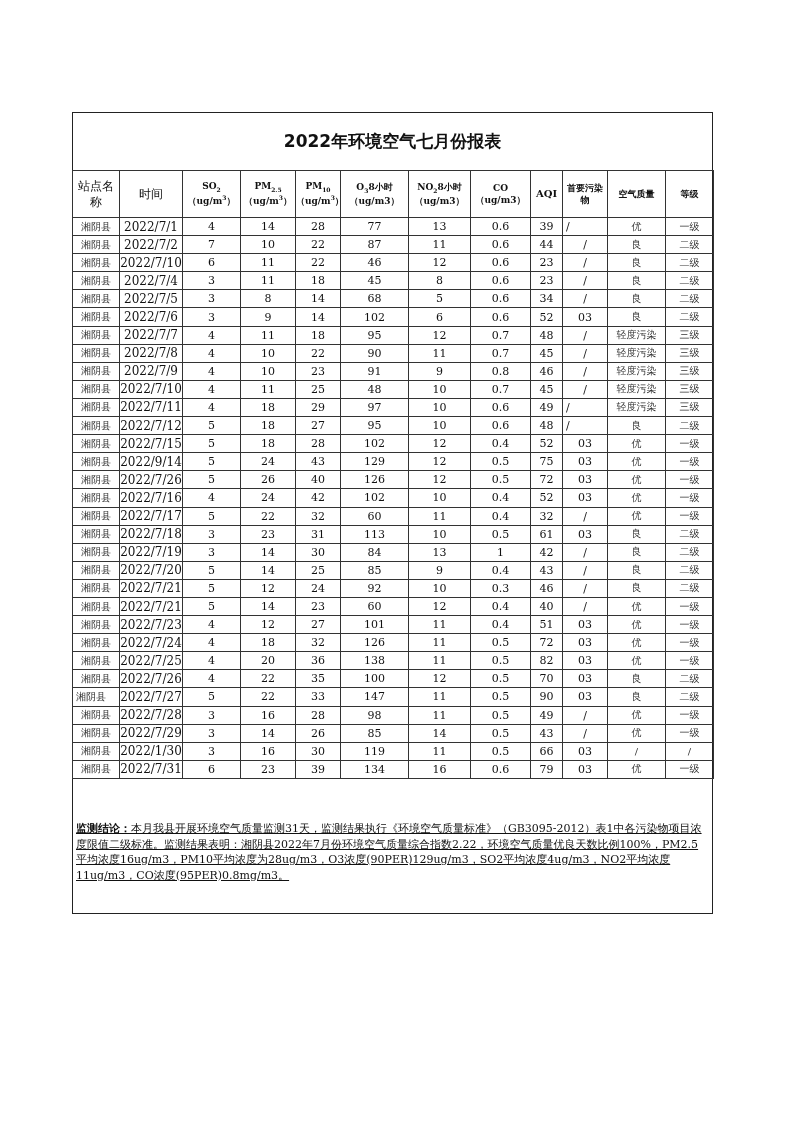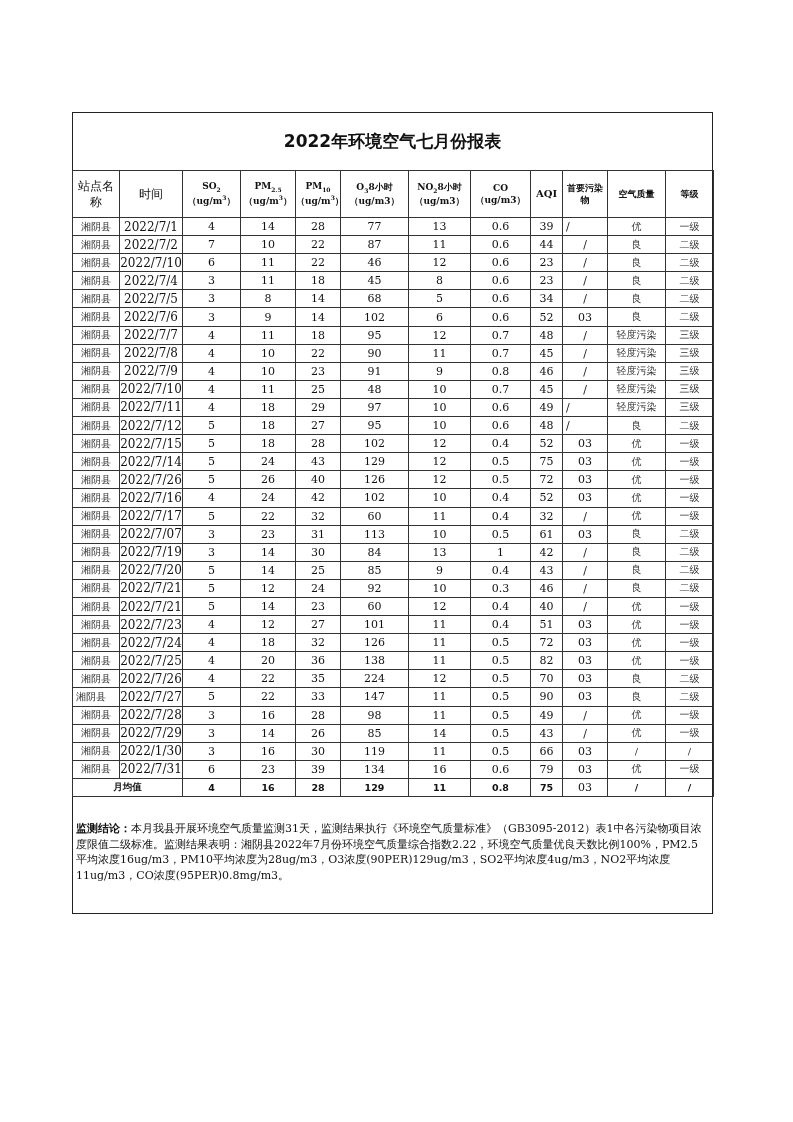--- a/index.html
+++ b/index.html
@@ -20,21 +20,21 @@
   thead th.plain { font-weight:normal; font-size:12px; }
   thead th.big { font-size:10px; }
   tbody td { height:17.1px; font-size:11px; }
   tbody td.small { font-size:12px; }
   tbody td.cjk { font-size:10px; color:#333; }
   tbody td.left { text-align:left; padding-left:3px; }
   tbody tr.avg td { font-weight:bold; font-family:"DejaVu Sans","Liberation Sans",sans-serif; font-size:9.5px; height:17px; }
   tbody tr.avg td.normal { font-weight:normal; font-family:"DejaVu Serif","Liberation Serif",serif; font-size:11px; }
   sub, sup { font-size:6px; }
   .conclusion { position:absolute; left:3px; right:3px; top:708px;
-                font-size:11px; line-height:15.5px; color:#111; }
+                font-size:11px; line-height:15.5px; color:#111;text-decoration:underline; }
   .conclusion b { font-weight:bold; }
 </style>
 </head>
 <body>
 
 <div class="sheet">
   <div class="title">2022年环境空气七月份报表</div>
 
   <table>
     <colgroup>
@@ -245,21 +245,21 @@
           <td>102</td>
           <td>12</td>
           <td>0.4</td>
           <td>52</td>
           <td>03</td>
           <td class="cjk">优</td>
           <td class="cjk">一级</td>
         </tr>
         <tr>
           <td class="cjk">湘阴县</td>
-          <td class="small">2022/7/14</td>
+          <td class="small">2022/9/14</td>
           <td>5</td>
           <td>24</td>
           <td>43</td>
           <td>129</td>
           <td>12</td>
           <td>0.5</td>
           <td>75</td>
           <td>03</td>
           <td class="cjk">优</td>
           <td class="cjk">一级</td>
@@ -301,21 +301,21 @@
           <td>60</td>
           <td>11</td>
           <td>0.4</td>
           <td>32</td>
           <td>/</td>
           <td class="cjk">优</td>
           <td class="cjk">一级</td>
         </tr>
         <tr>
           <td class="cjk">湘阴县</td>
-          <td class="small">2022/7/07</td>
+          <td class="small">2022/7/18</td>
           <td>3</td>
           <td>23</td>
           <td>31</td>
           <td>113</td>
           <td>10</td>
           <td>0.5</td>
           <td>61</td>
           <td>03</td>
           <td class="cjk">良</td>
           <td class="cjk">二级</td>
@@ -417,21 +417,21 @@
           <td>03</td>
           <td class="cjk">优</td>
           <td class="cjk">一级</td>
         </tr>
         <tr>
           <td class="cjk">湘阴县</td>
           <td class="small">2022/7/26</td>
           <td>4</td>
           <td>22</td>
           <td>35</td>
-          <td>224</td>
+          <td>100</td>
           <td>12</td>
           <td>0.5</td>
           <td>70</td>
           <td>03</td>
           <td class="cjk">良</td>
           <td class="cjk">二级</td>
         </tr>
         <tr>
           <td class="cjk left">湘阴县</td>
           <td class="small">2022/7/27</td>
@@ -495,30 +495,17 @@
           <td>23</td>
           <td>39</td>
           <td>134</td>
           <td>16</td>
           <td>0.6</td>
           <td>79</td>
           <td>03</td>
           <td class="cjk">优</td>
           <td class="cjk">一级</td>
         </tr>
-        <tr class="avg" id="avg-row">
-        <td colspan="2">月均值</td>
-        <td>4</td>
-        <td>16</td>
-        <td>28</td>
-        <td>129</td>
-        <td>11</td>
-        <td>0.8</td>
-        <td>75</td>
-        <td class="normal">03</td>
-        <td>/</td>
-        <td>/</td>
-      </tr>
     </tbody>
   </table>
 
   <div class="conclusion"><b>监测结论：</b><span>本月我县开展环境空气质量监测31天，监测结果执行《环境空气质量标准》（GB3095-2012）表1中各污染物项目浓度限值二级标准。监测结果表明：湘阴县2022年7月份环境空气质量综合指数2.22，环境空气质量优良天数比例100%，PM2.5平均浓度16ug/m3，PM10平均浓度为28ug/m3，O3浓度(90PER)129ug/m3，SO2平均浓度4ug/m3，NO2平均浓度11ug/m3，CO浓度(95PER)0.8mg/m3。</span></div>
 </div>
 
 </body></html>

